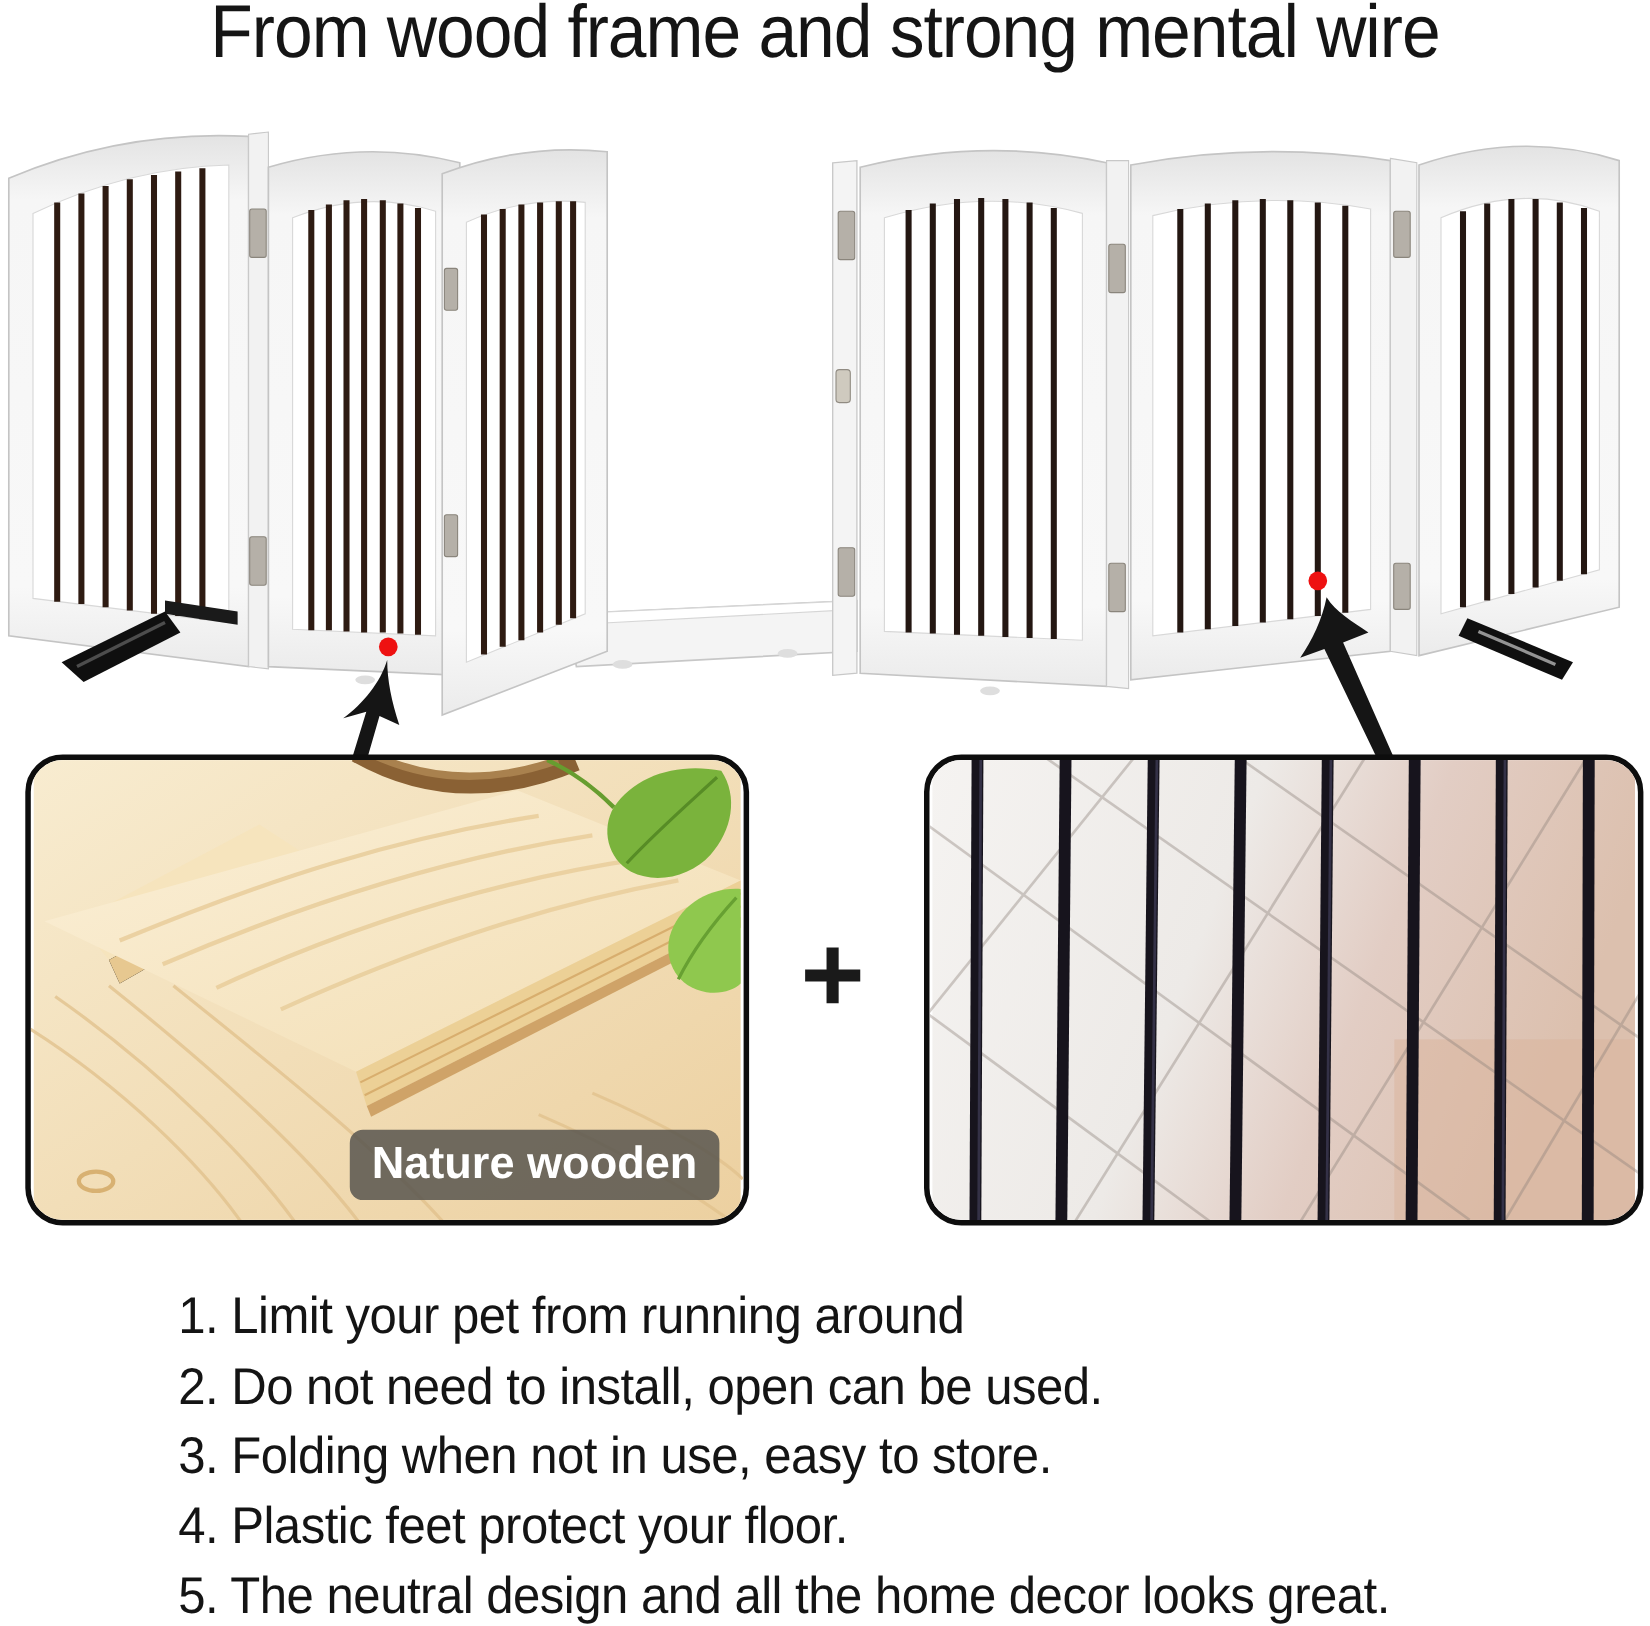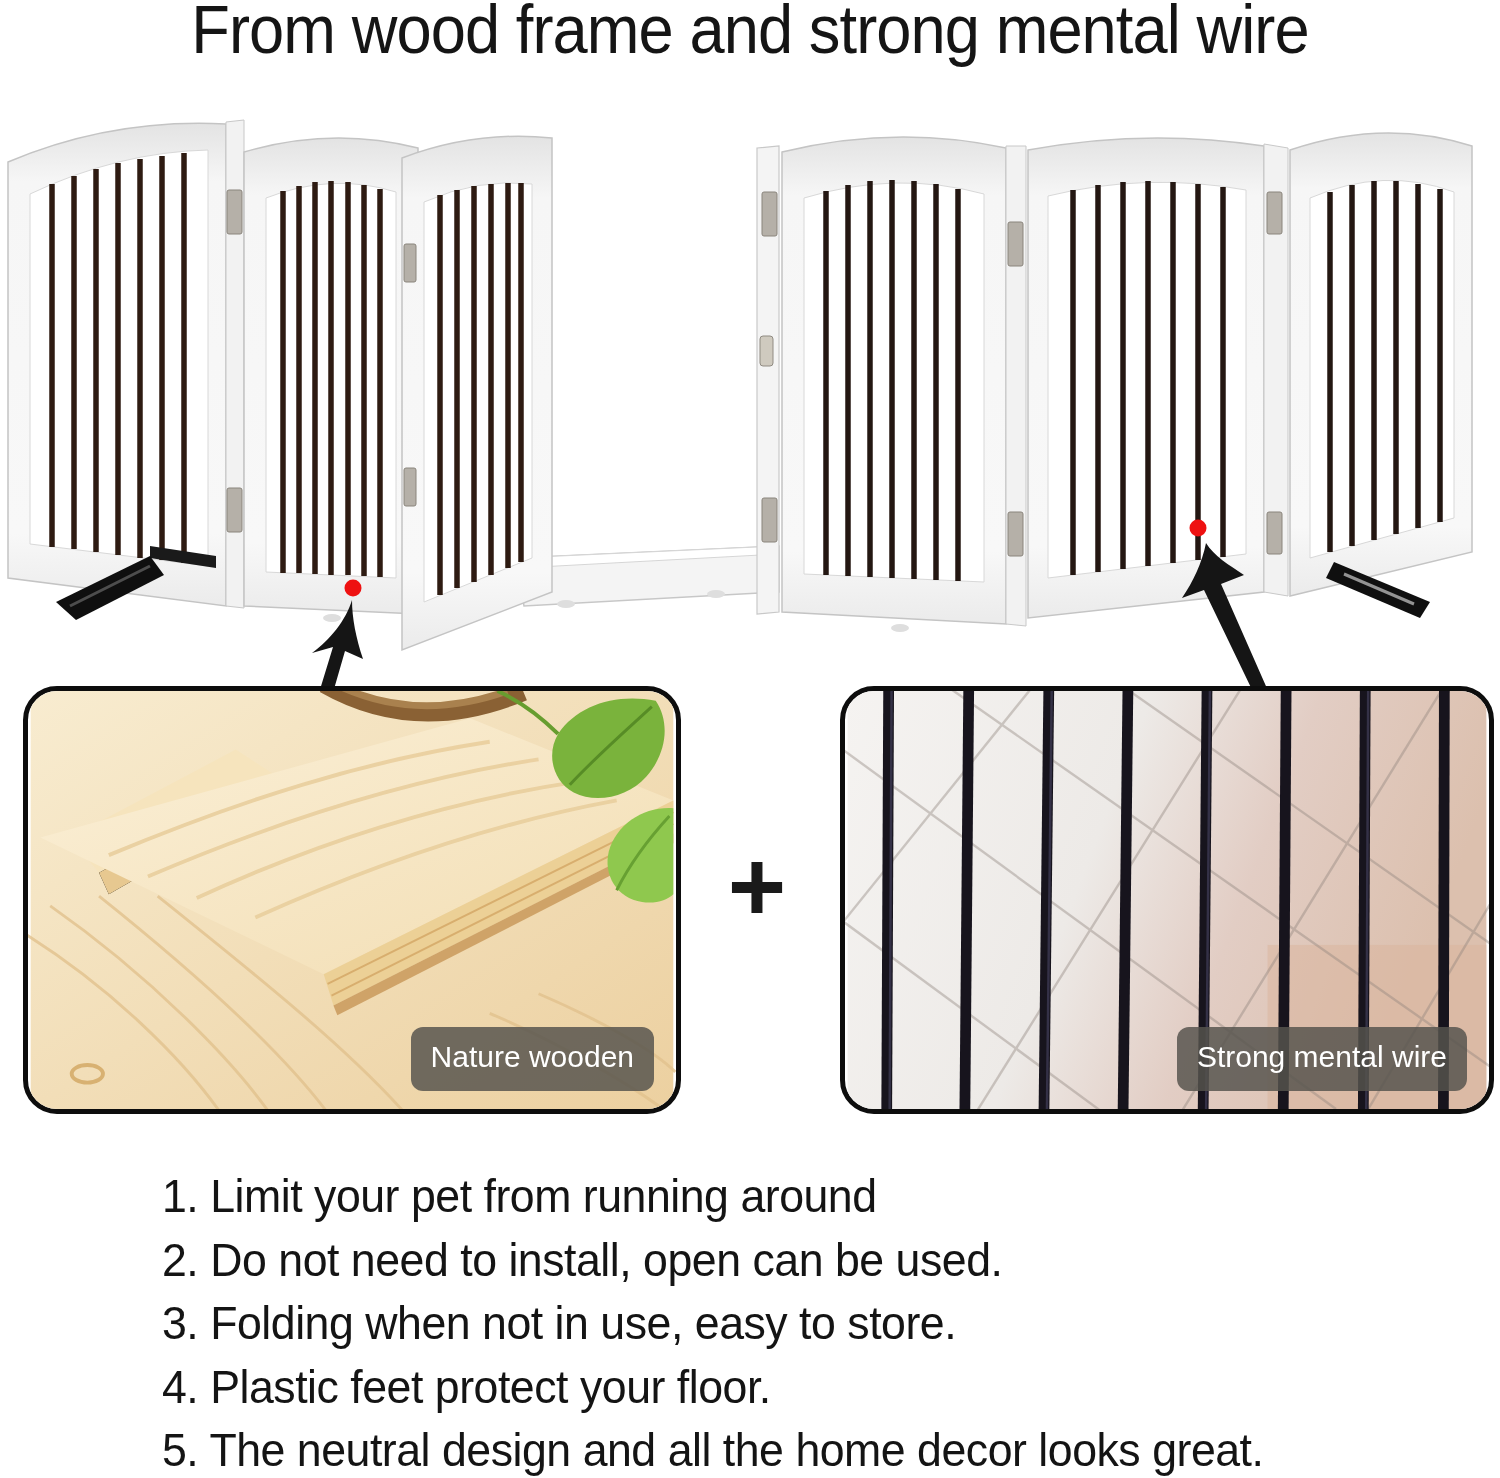--- a/index.html
+++ b/index.html
@@ -34,25 +34,26 @@
     overflow:hidden;
     background:#fff;
   }
   .inset-left{ left:23px; top:686px; width:658px; height:428px; }
   .inset-right{ left:840px; top:686px; width:654px; height:428px; }
   .inset svg{ display:block; width:100%; height:100%; }
   .chip{
     position:absolute; right:22px; bottom:18px;
     background:rgba(86,83,78,.84);
     color:#fff;
-    font-size:30px;
+    font-size:41px;
     line-height:48px;
     padding:6px 20px 10px 20px;
     border-radius:12px;
     white-space:nowrap;
+    font-weight:bold;
   }
   .plus{
     position:absolute; left:698px; top:836px; width:118px;
     text-align:center;
     font-size:100px; font-weight:bold; color:#1a1a1a;
     line-height:100px;
     font-family:"Liberation Sans", sans-serif;
   }
   .features{
     position:absolute; left:162px; top:1164px; width:1310px;
@@ -315,21 +316,20 @@
         <line x1="530" y1="-5" x2="528" y2="433"></line>
         <line x1="611" y1="-5" x2="610" y2="433"></line>
       </g>
       <g stroke="#3c3952" stroke-width="2.5" opacity="0.8">
         <line x1="45" y1="-5" x2="43" y2="433"></line>
         <line x1="209" y1="-5" x2="204" y2="433"></line>
         <line x1="371" y1="-5" x2="367" y2="433"></line>
         <line x1="533" y1="-5" x2="531" y2="433"></line>
       </g>
     </svg>
-    <div class="chip">Strong mental wire</div>
   </div>
 
   <div class="features">
     <div class="feature-line">1. Limit your pet from running around</div>
     <div class="feature-line">2. Do not need to install, open can be used.</div>
     <div class="feature-line">3. Folding when not in use, easy to store.</div>
     <div class="feature-line">4. Plastic feet protect your floor.</div>
     <div class="feature-line">5. The neutral design and all the home decor looks great.</div>
   </div>
 

